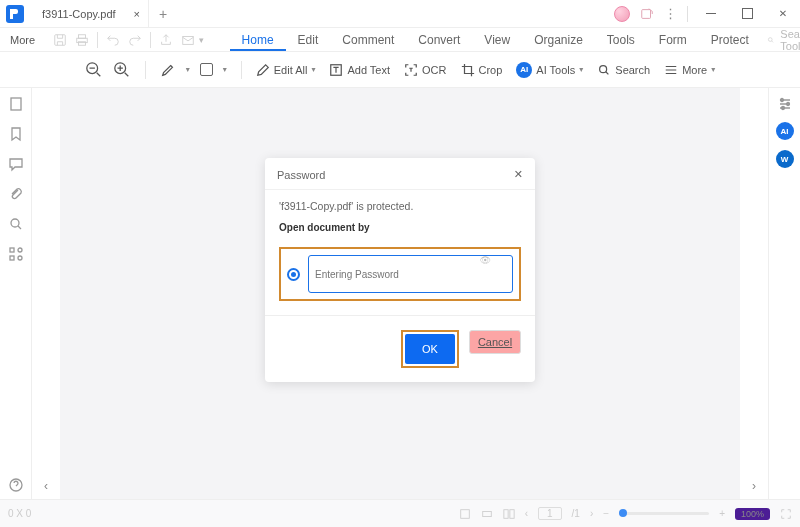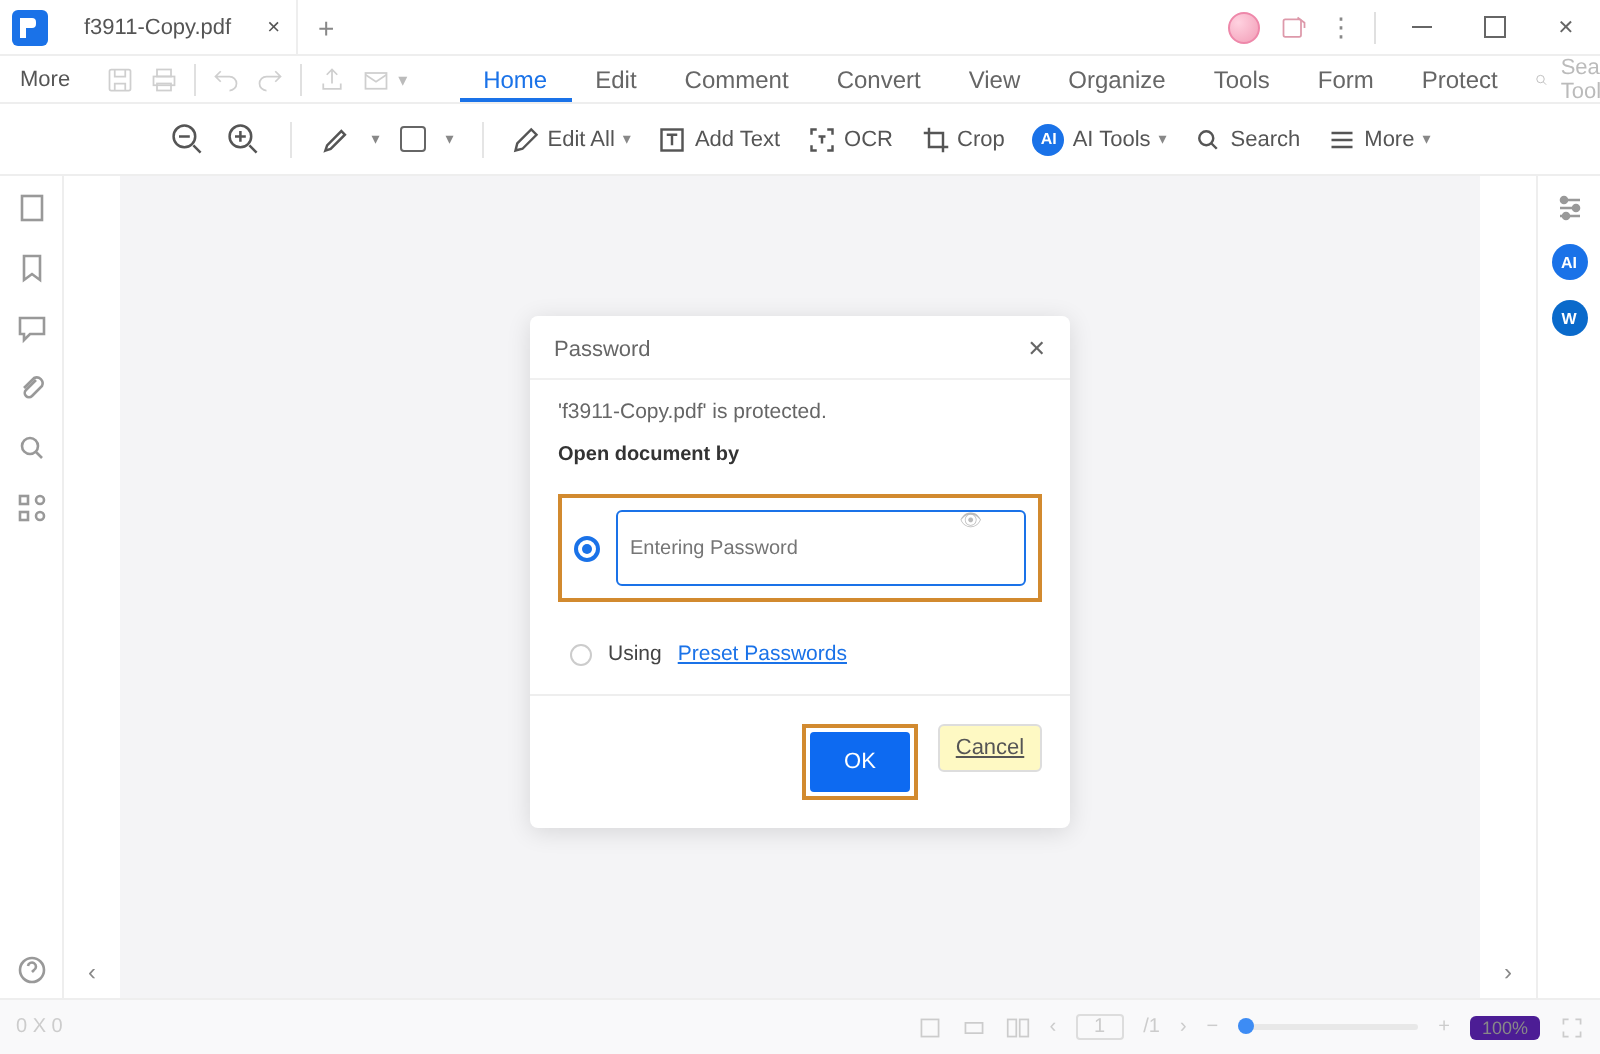--- a/index.html
+++ b/index.html
@@ -80,21 +80,21 @@
     .pw-input { flex: 1; height: 38px; border: 1px solid #1a72e8; border-radius: 3px; padding: 0 6px; font-size: 10px; outline: none; }
     .eye { position: absolute; right: 22px; color: #bbb; font-size: 9px; }
     .pw-wrap { position: relative; flex: 1; display: flex; }
     .preset-row { display: flex; align-items: center; gap: 8px; margin-top: 20px; margin-left: 6px; font-size: 10.5px; }
     .radio-e { width: 11px; height: 11px; border: 1px solid #ccc; border-radius: 50%; flex-shrink: 0; }
     .preset-link { color: #1a72e8; text-decoration: underline; cursor: pointer; }
     .dlg-foot { border-top: 1px solid #eee; padding: 14px; display: flex; justify-content: flex-end; gap: 10px; }
     .btn { height: 24px; min-width: 52px; border-radius: 3px; font-size: 11px; display: flex; align-items: center; justify-content: center; cursor: pointer; }
     .ok-wrap { border: 2px solid #d28a2f; padding: 2px; }
     .btn-ok-inner { background: #0d6af1; color: #fff; height: 30px; min-width: 50px; display:flex; align-items:center; justify-content:center; font-size:11px; border-radius: 2px; }
-    .btn-cancel { border: 1px solid #ddd; background: #fef9c3; color: #555; text-decoration: underline; }
+    .btn-cancel { border: 1px solid #ddd; background: #fca5a5; color: #555; text-decoration: underline; }
   </style>
 </head>
 <body>
 
 <div class="title-bar">
   <div class="logo">
     <svg viewBox="0 0 10 10">
         <path d="M0 0 H6 A2 2 0 0 1 8 2 V3 A2 2 0 0 1 6 5 H3 V10 H0 Z" fill="#fff"></path>
       </svg>
   </div>
@@ -291,25 +291,20 @@
   <div class="dlg-body">
     <div class="dlg-msg">'f3911-Copy.pdf' is protected.</div>
     <div class="dlg-label">Open document by</div>
     <div class="pw-row">
       <div class="radio-o"></div>
       <div class="pw-wrap">
         <input class="pw-input" type="text" placeholder="Entering Password" style="">
         <span class="eye">👁</span>
       </div>
     </div>
-    <div class="preset-row">
-      <div class="radio-e"></div>
-      <span>Using</span>
-      <span class="preset-link">Preset Passwords</span>
-    </div>
   </div>
   <div class="dlg-foot">
     <div class="ok-wrap">
       <div class="btn-ok-inner">OK</div>
     </div>
     <div class="btn btn-cancel">Cancel</div>
   </div>
 </div>
 
 <div class="bottom">

